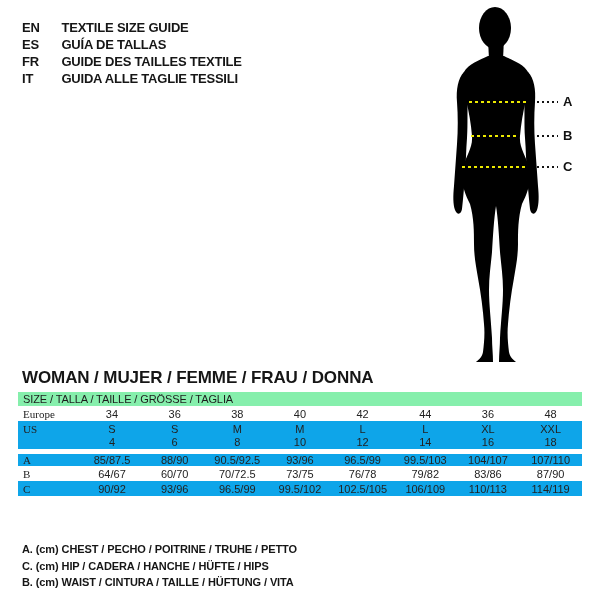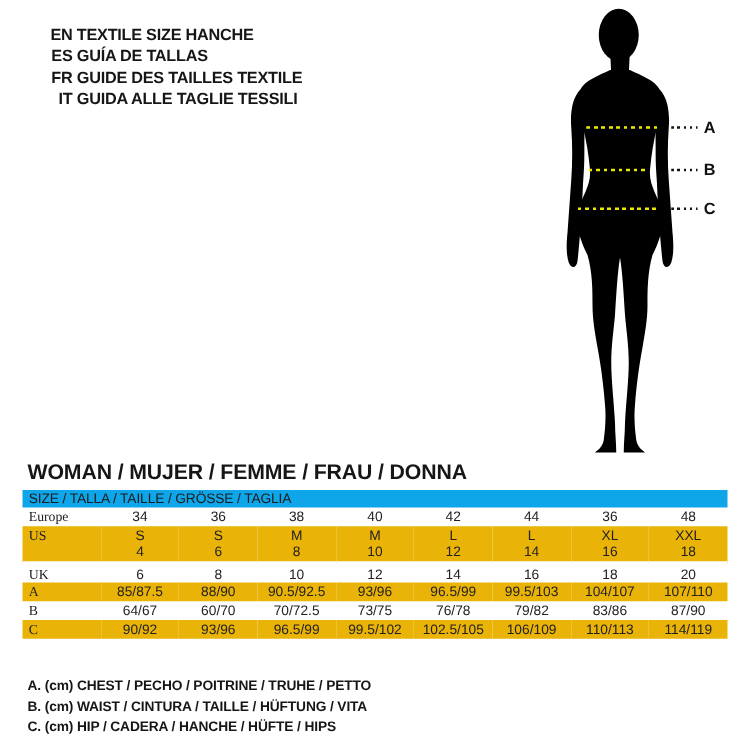--- a/index.html
+++ b/index.html
@@ -4,21 +4,21 @@
 <style>
   * { margin:0; padding:0; box-sizing:border-box; }
   html,body { background:#fff; }
   body { font-family:"Liberation Sans", sans-serif; color:#1c1c1c; }
   #page { position:relative; width:600px; height:600px; background:#ffffff; overflow:hidden; }
 
   
   .lang-block { position:absolute; left:22px; top:19px; font-weight:700; font-size:13px;
                 line-height:17px; letter-spacing:-0.2px; color:#161616; }
   .lang-row { white-space:nowrap; }
-  .lang-code { display:inline-block; width:36px;text-align:right; }
+  .lang-code { display:inline-block; width:36px; }
 
   
   .figure-svg { position:absolute; left:436px; top:4px; width:120px; height:361px; }
   .figure-svg path, .figure-svg ellipse { fill:#000; }
 
   .mline { position:absolute; height:2px; }
   .mline.yellow { background:repeating-linear-gradient(90deg,#ece900 0 3px, transparent 3px 6px); }
   .mline.black  { background:repeating-linear-gradient(90deg,#141414 0 2px, transparent 2px 5px); }
   .line-a-y { left:469px; top:101px; width:57px; }
   .line-a-b { left:537px; top:101px; width:21px; }
@@ -30,39 +30,39 @@
   .mlabel.a { top:95px; } .mlabel.b { top:129px; } .mlabel.c { top:160px; }
 
   
   .section-title { position:absolute; left:22px; top:368px; font-size:17px; font-weight:700;
                    letter-spacing:-0.1px; color:#161616; }
 
   
   .size-table { position:absolute; left:18px; top:392px; width:564px; border-collapse:collapse;
                 font-size:11px; color:#222; table-layout:fixed; }
   .size-table td { text-align:center; height:15px; padding:0; font-weight:400; }
-  .size-table td.hdr { text-align:left; padding-left:5px; background:#0ea5e9; color:#1c1c1c;
+  .size-table td.hdr { text-align:left; padding-left:5px; background:#86efac; color:#1c1c1c;
                        height:14px; letter-spacing:-0.1px; }
   .size-table td.row-label { text-align:left; padding-left:5px; width:78px;font-family:Liberation Serif, serif; }
-  .size-table tr.shaded { background:#eab308;padding-left:48px; }
+  .size-table tr.shaded { background:#0ea5e9;padding-left:48px; }
   .size-table tr.gap { border-bottom:5px solid #ffffff; }
 
   
   .legend { position:absolute; left:22px; top:541px; font-size:11px; font-weight:700;
             line-height:16.5px; letter-spacing:-0.1px; color:#161616; }
 </style>
 </head>
 <body>
 
 <div id="page">
 
   <div class="lang-block">
     <div class="lang-row">
       <span class="lang-code">EN</span>
-      <span>TEXTILE SIZE HANCHE</span>
+      <span>TEXTILE SIZE GUIDE</span>
     </div>
     <div class="lang-row">
       <span class="lang-code">ES</span>
       <span>GUÍA DE TALLAS</span>
     </div>
     <div class="lang-row">
       <span class="lang-code">FR</span>
       <span>GUIDE DES TAILLES TEXTILE</span>
     </div>
     <div class="lang-row">
@@ -179,31 +179,20 @@
           <td class="row-label"></td>
           <td>4</td>
           <td>6</td>
           <td>8</td>
           <td>10</td>
           <td>12</td>
           <td>14</td>
           <td>16</td>
           <td>18</td>
         </tr>
-        <tr>
-          <td class="row-label">UK</td>
-          <td>6</td>
-          <td>8</td>
-          <td>10</td>
-          <td>12</td>
-          <td>14</td>
-          <td>16</td>
-          <td>18</td>
-          <td>20</td>
-        </tr>
         <tr class="shaded">
           <td class="row-label">A</td>
           <td>85/87.5</td>
           <td>88/90</td>
           <td>90.5/92.5</td>
           <td>93/96</td>
           <td>96.5/99</td>
           <td>99.5/103</td>
           <td>104/107</td>
           <td>107/110</td>
@@ -228,17 +217,17 @@
           <td>102.5/105</td>
           <td>106/109</td>
           <td>110/113</td>
           <td>114/119</td>
         </tr>
       </tbody>
   </table>
 
   <div class="legend">
     <div>A. (cm) CHEST / PECHO / POITRINE / TRUHE / PETTO</div>
+    <div>C. (cm) HIP / CADERA / HANCHE / HÜFTE / HIPS</div>
     <div>B. (cm) WAIST / CINTURA / TAILLE / HÜFTUNG / VITA</div>
-    <div>C. (cm) HIP / CADERA / HANCHE / HÜFTE / HIPS</div>
   </div>
 
 </div>
 
 </body></html>

